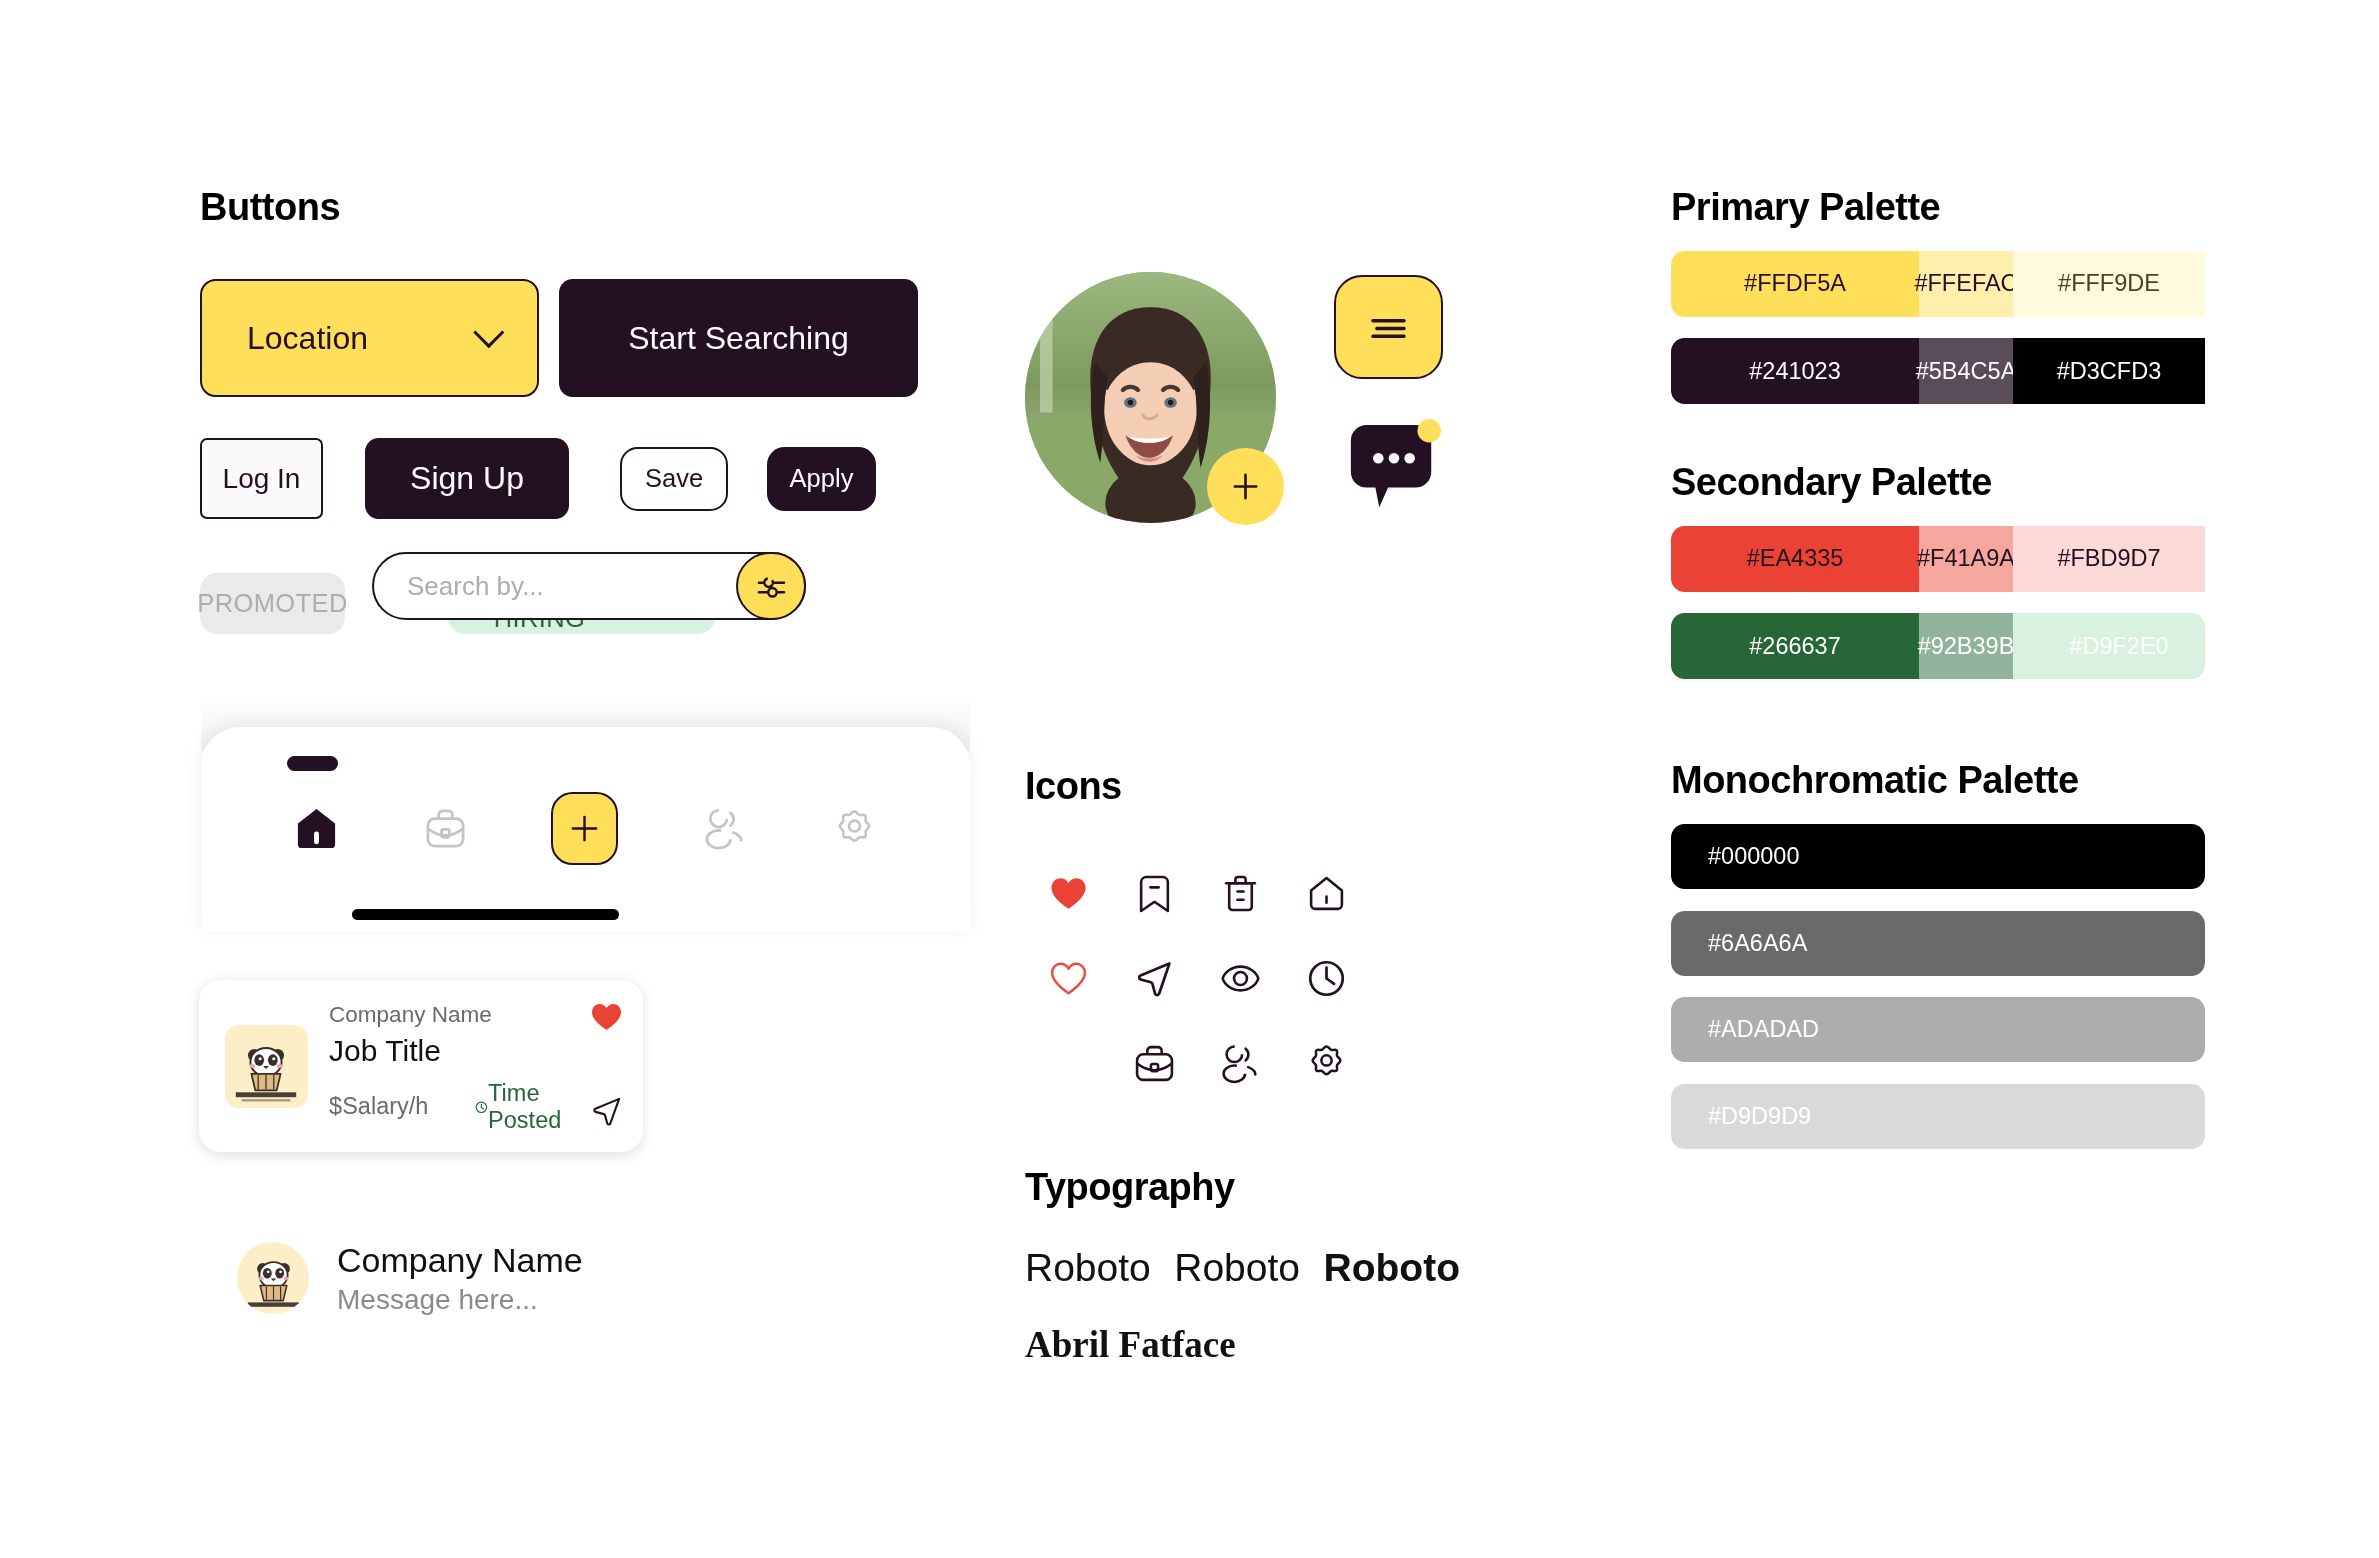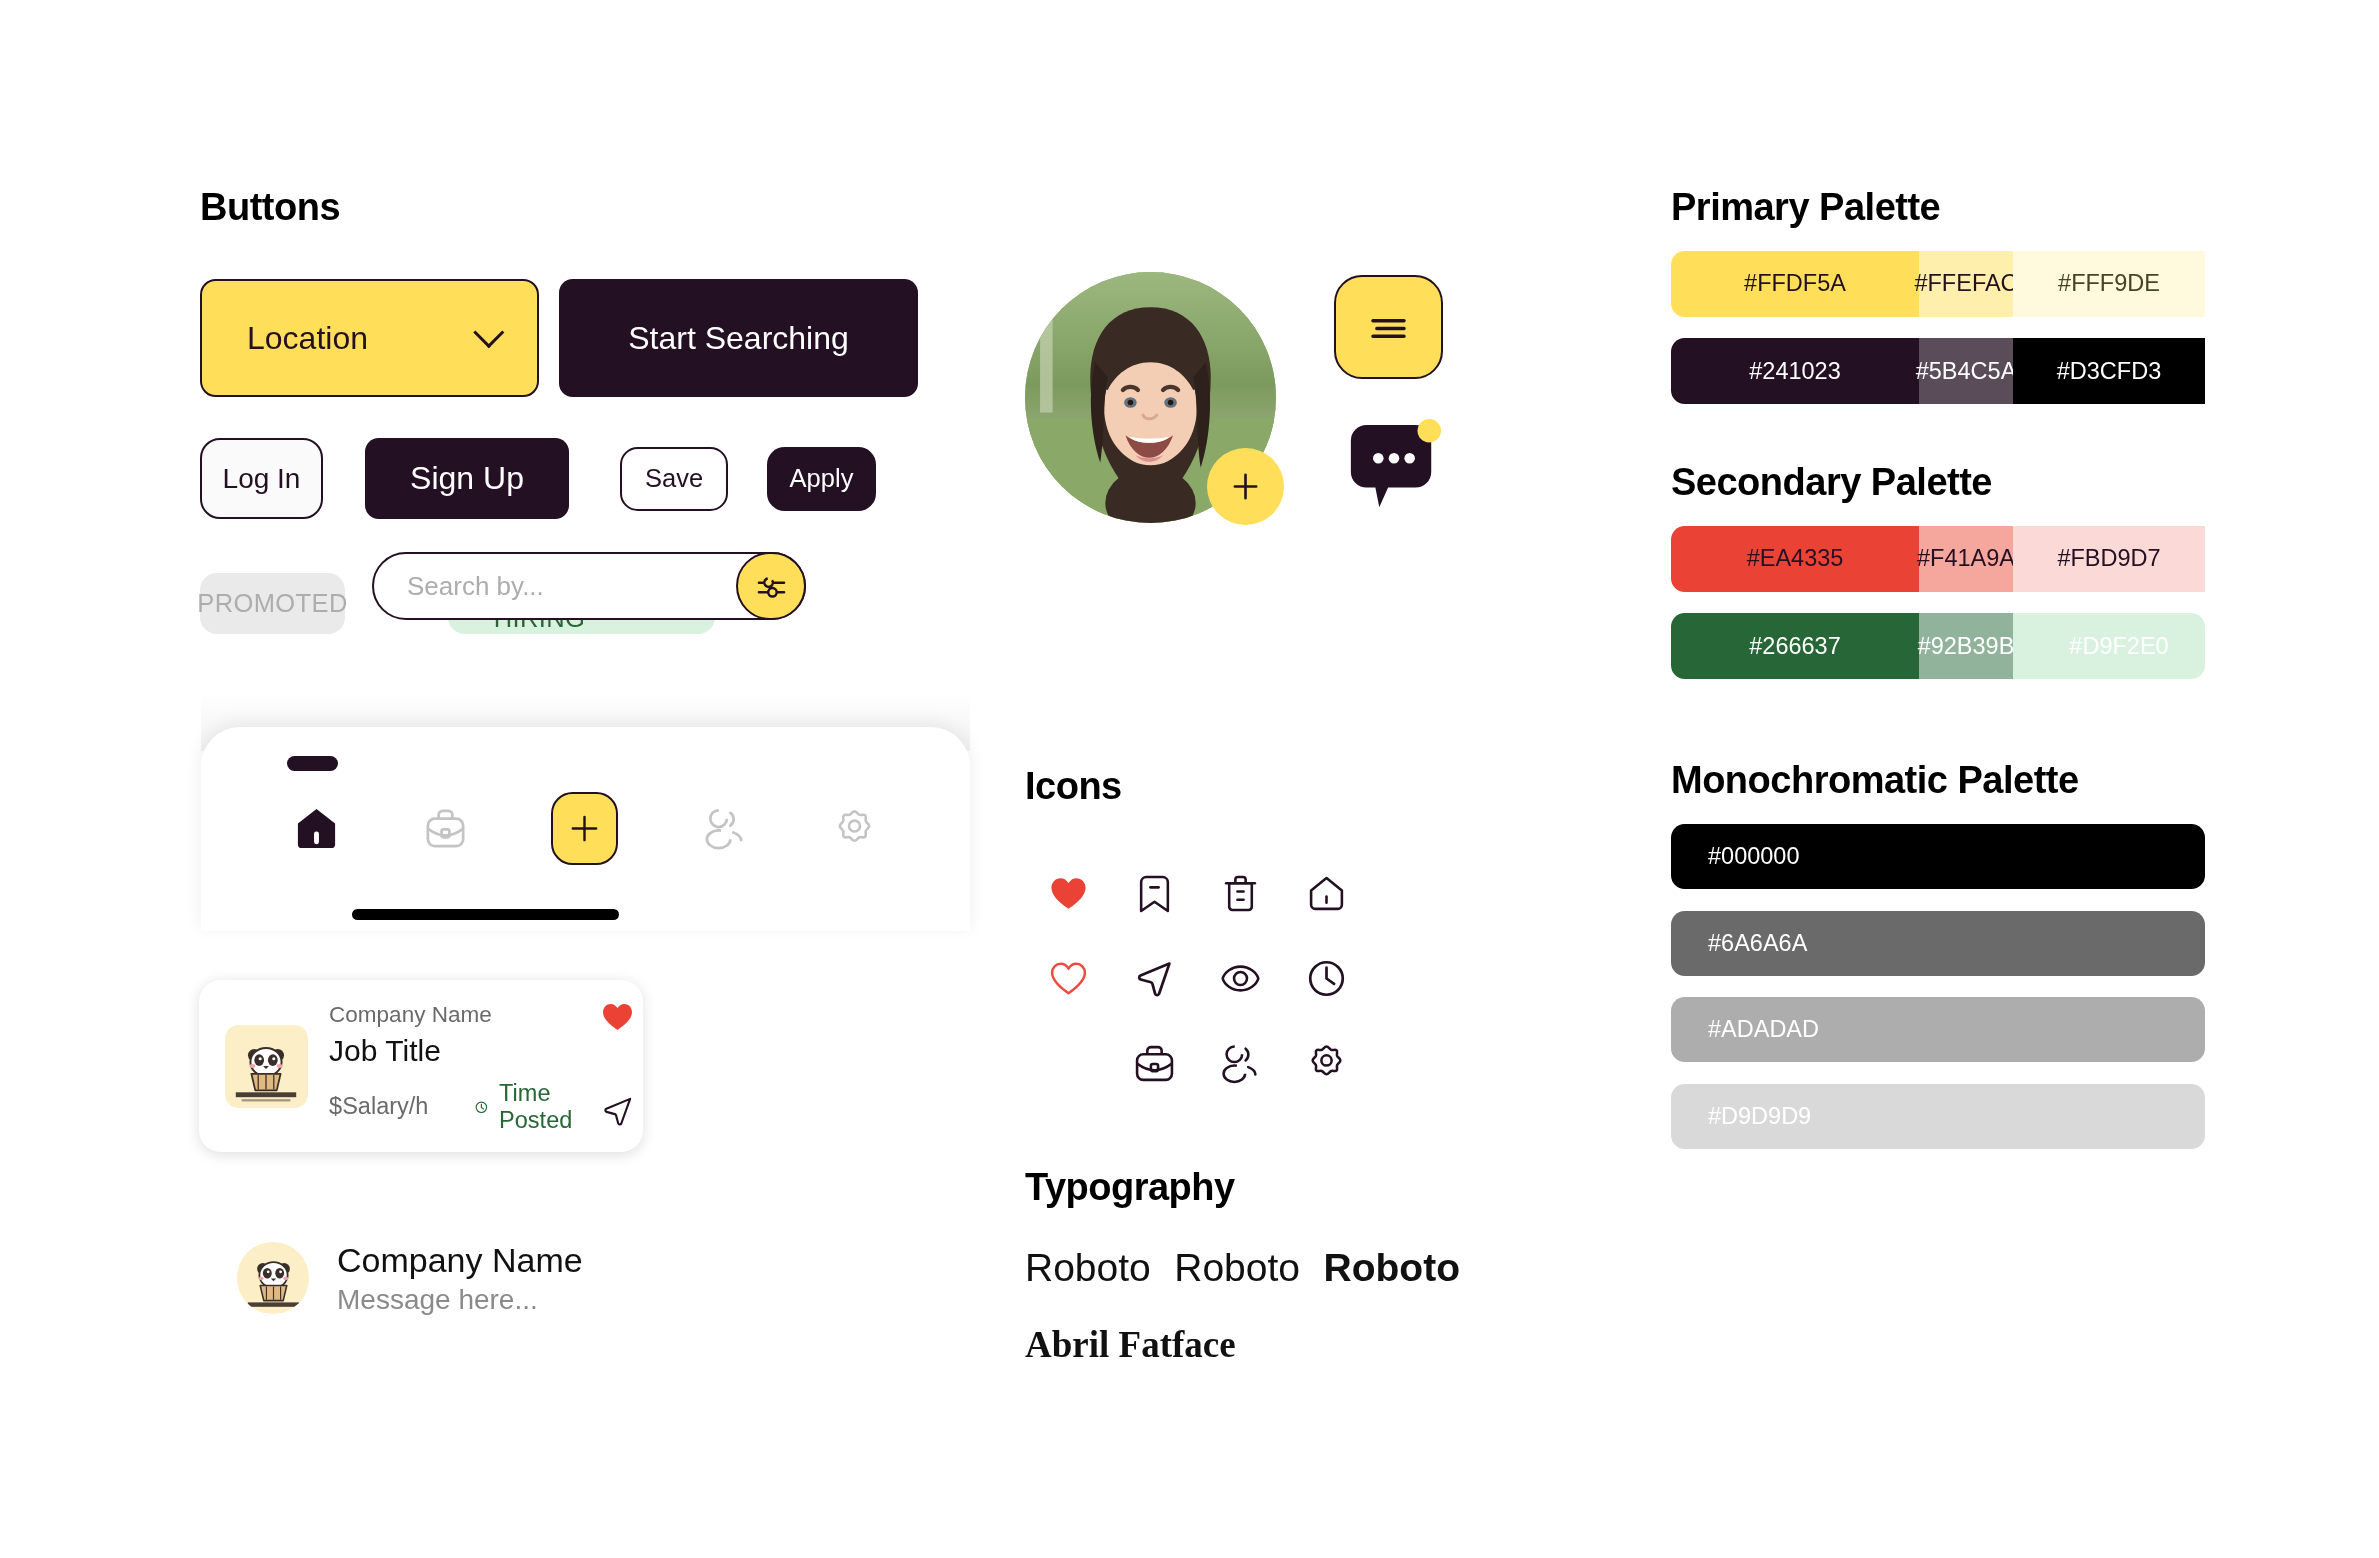--- a/index.html
+++ b/index.html
@@ -54,21 +54,21 @@
     background: #241023;
     border-radius: 13.7px;
     font-size: 32px; color: #ffffff;
   }
 
   .btn-row-2 { display: flex; align-items: center; gap: 0; margin-top: 41px; }
   .btn-login {
     width: 123px; height: 81px;
     background: #FAFAFA;
     border: 2.5px solid #241023;
-    border-radius: 20px;
+    border-radius: 7px;
     font-size: 28px; color: #241023;
   }
   .btn-signup {
     width: 204px; height: 81px;
     background: #241023;
     border-radius: 13.7px;
     font-size: 32px; color: #ffffff;
     margin-left: 42px;
   }
   .btn-save {
@@ -220,21 +220,21 @@
     background: #FCEFC7;
     display: flex; align-items: center; justify-content: center;
     flex: 0 0 auto; align-self: center;
     overflow: hidden;
   }
   .job-info { flex: 1; display: flex; flex-direction: column; justify-content: center; gap: 2px; padding-top: 3.9px; }
   .job-company { font-size: 22.5px; color: #6A6A6A; }
   .job-title { font-size: 30px; color: #111111; margin-top: 3.9px; }
   .job-meta { display: flex; align-items: center; gap: 47px; margin-top: 9.8px; }
   .job-salary { font-size: 23.5px; color: #6A6A6A; }
-  .job-time { font-size: 23.5px; color: #266637; display: flex; align-items: center; gap: 11px; }
+  .job-time { font-size: 23.5px; color: #266637; display: flex; align-items: center; gap: 0; }
   .job-actions { display: flex; flex-direction: column; justify-content: space-between; align-items: center; padding: 3.9px 0 5.9px; }
 
   
   .msg-item {
     position: absolute; left: 237px; top: 1241px;
     display: flex; align-items: center; gap: 28px;
   }
   .logo-circle {
     width: 72px; height: 72px; border-radius: 50%;
     background: #FCEFC7;

